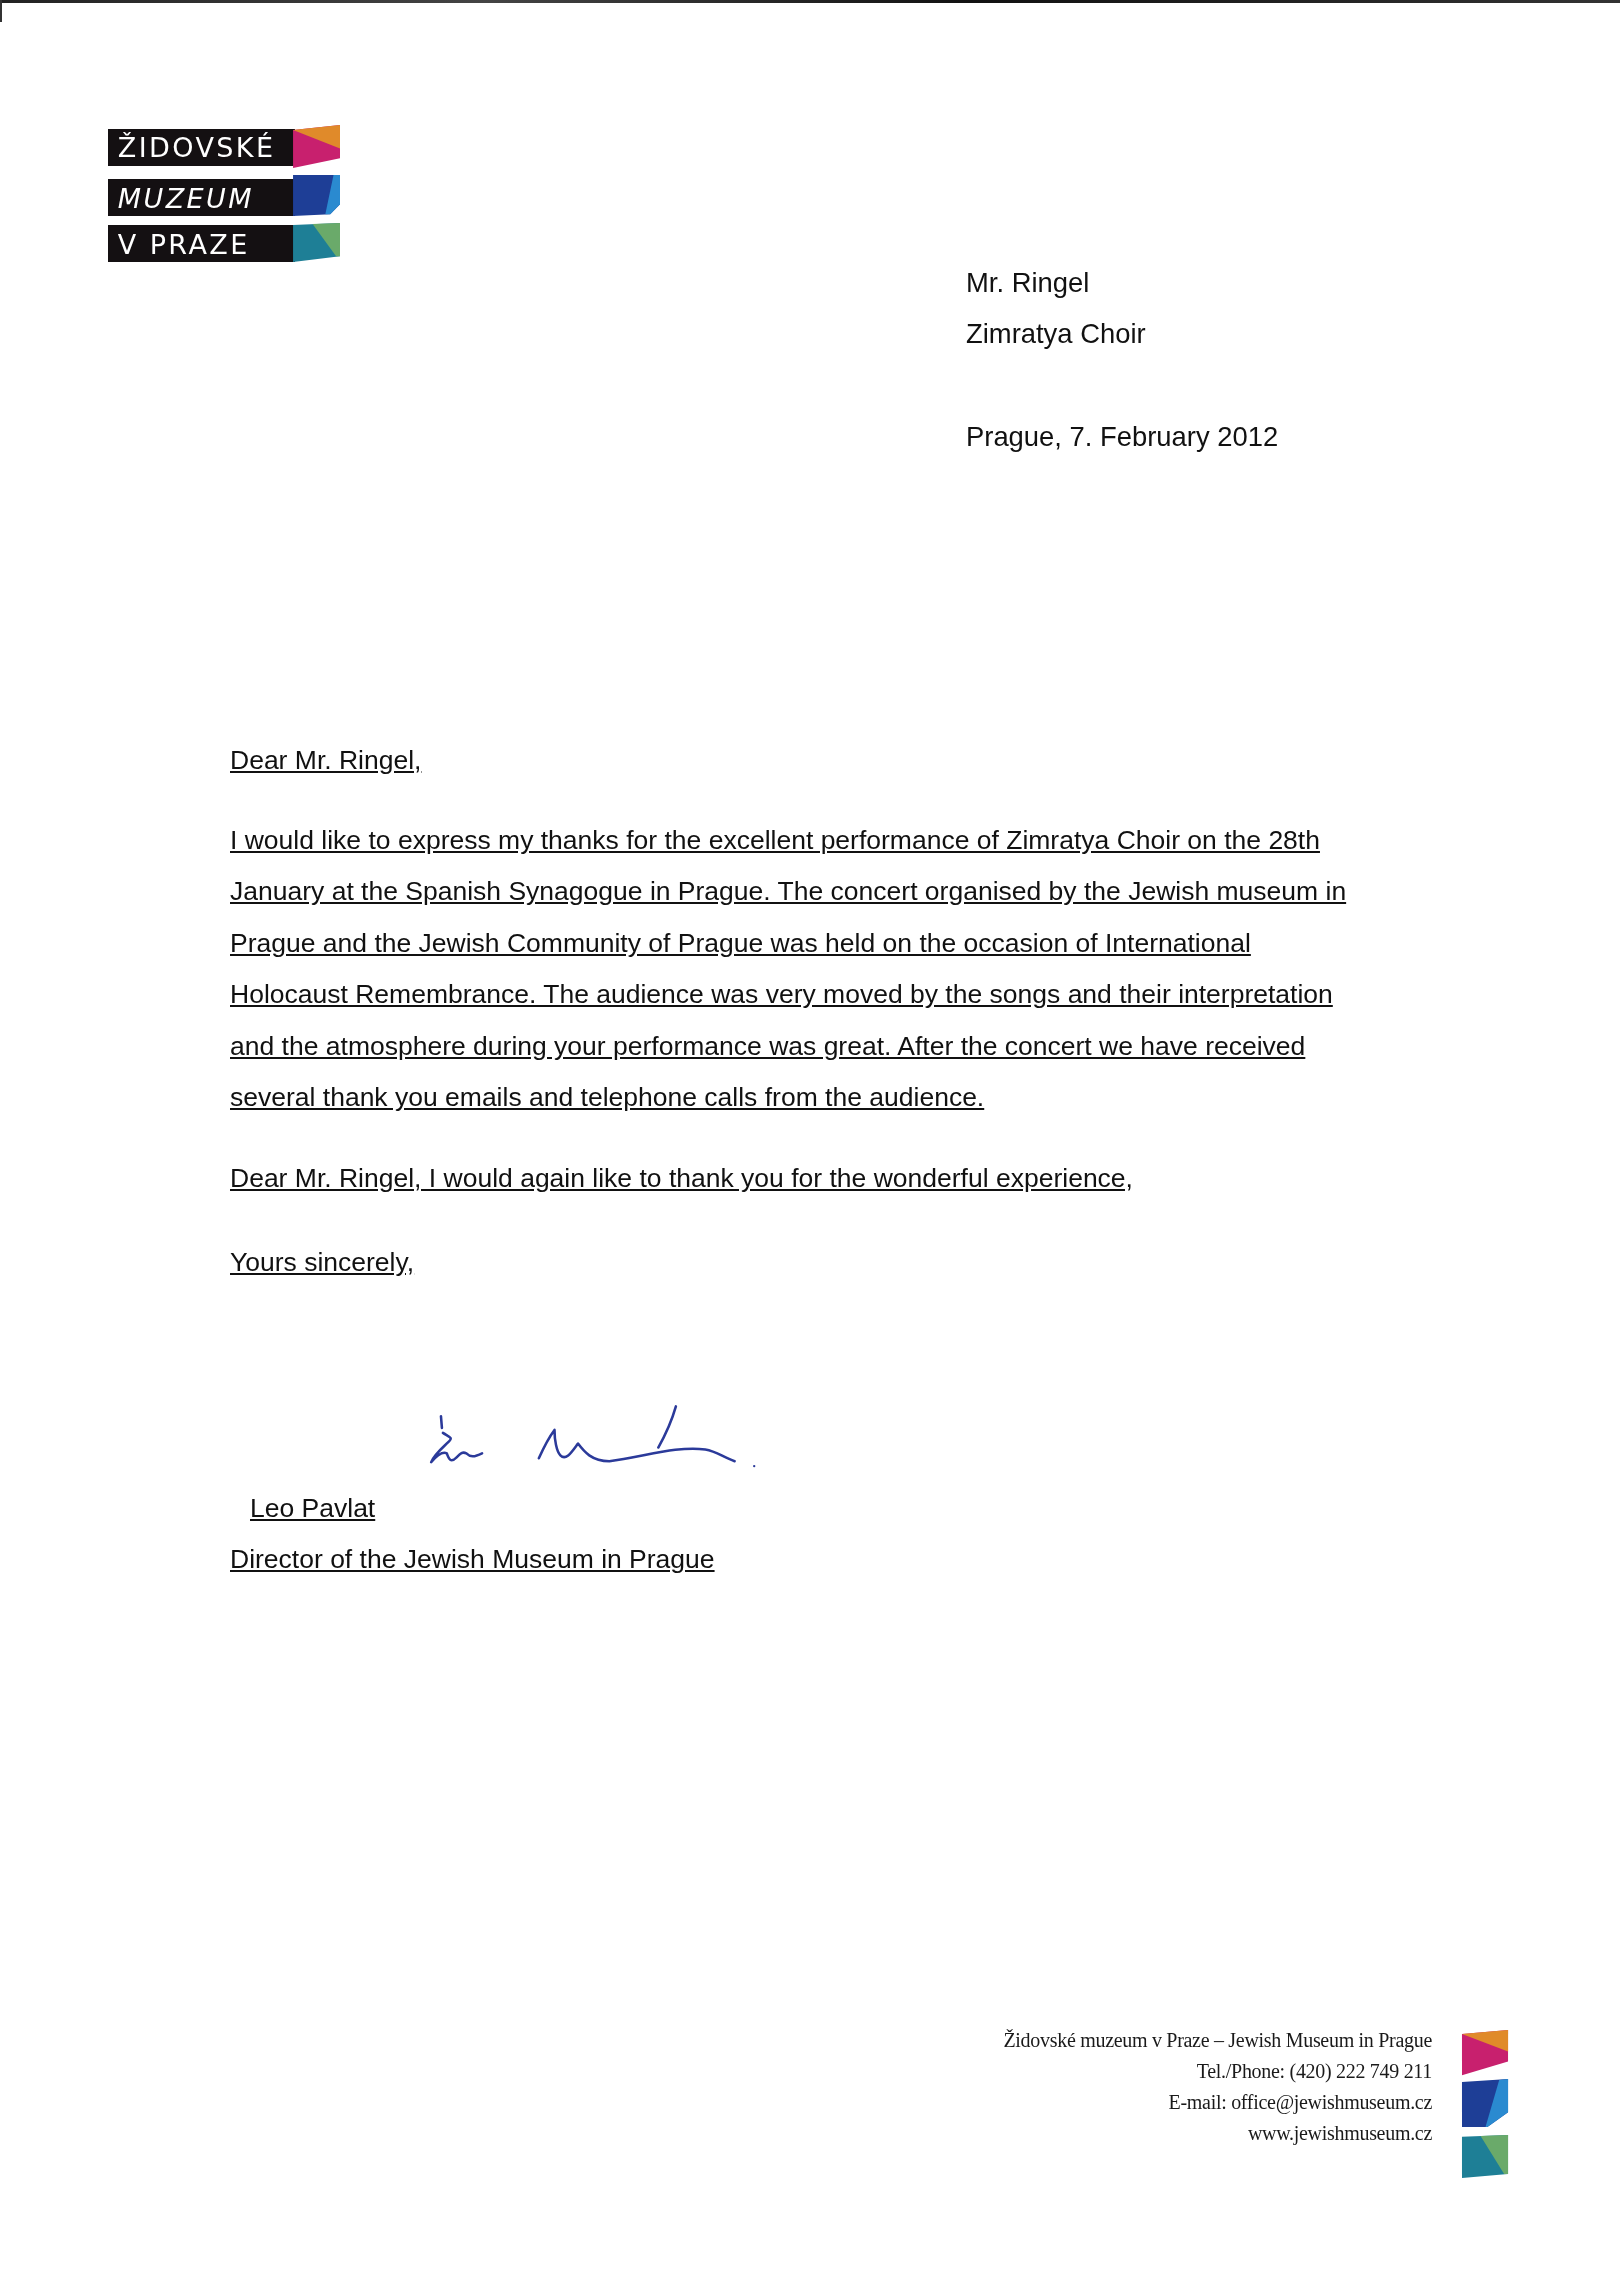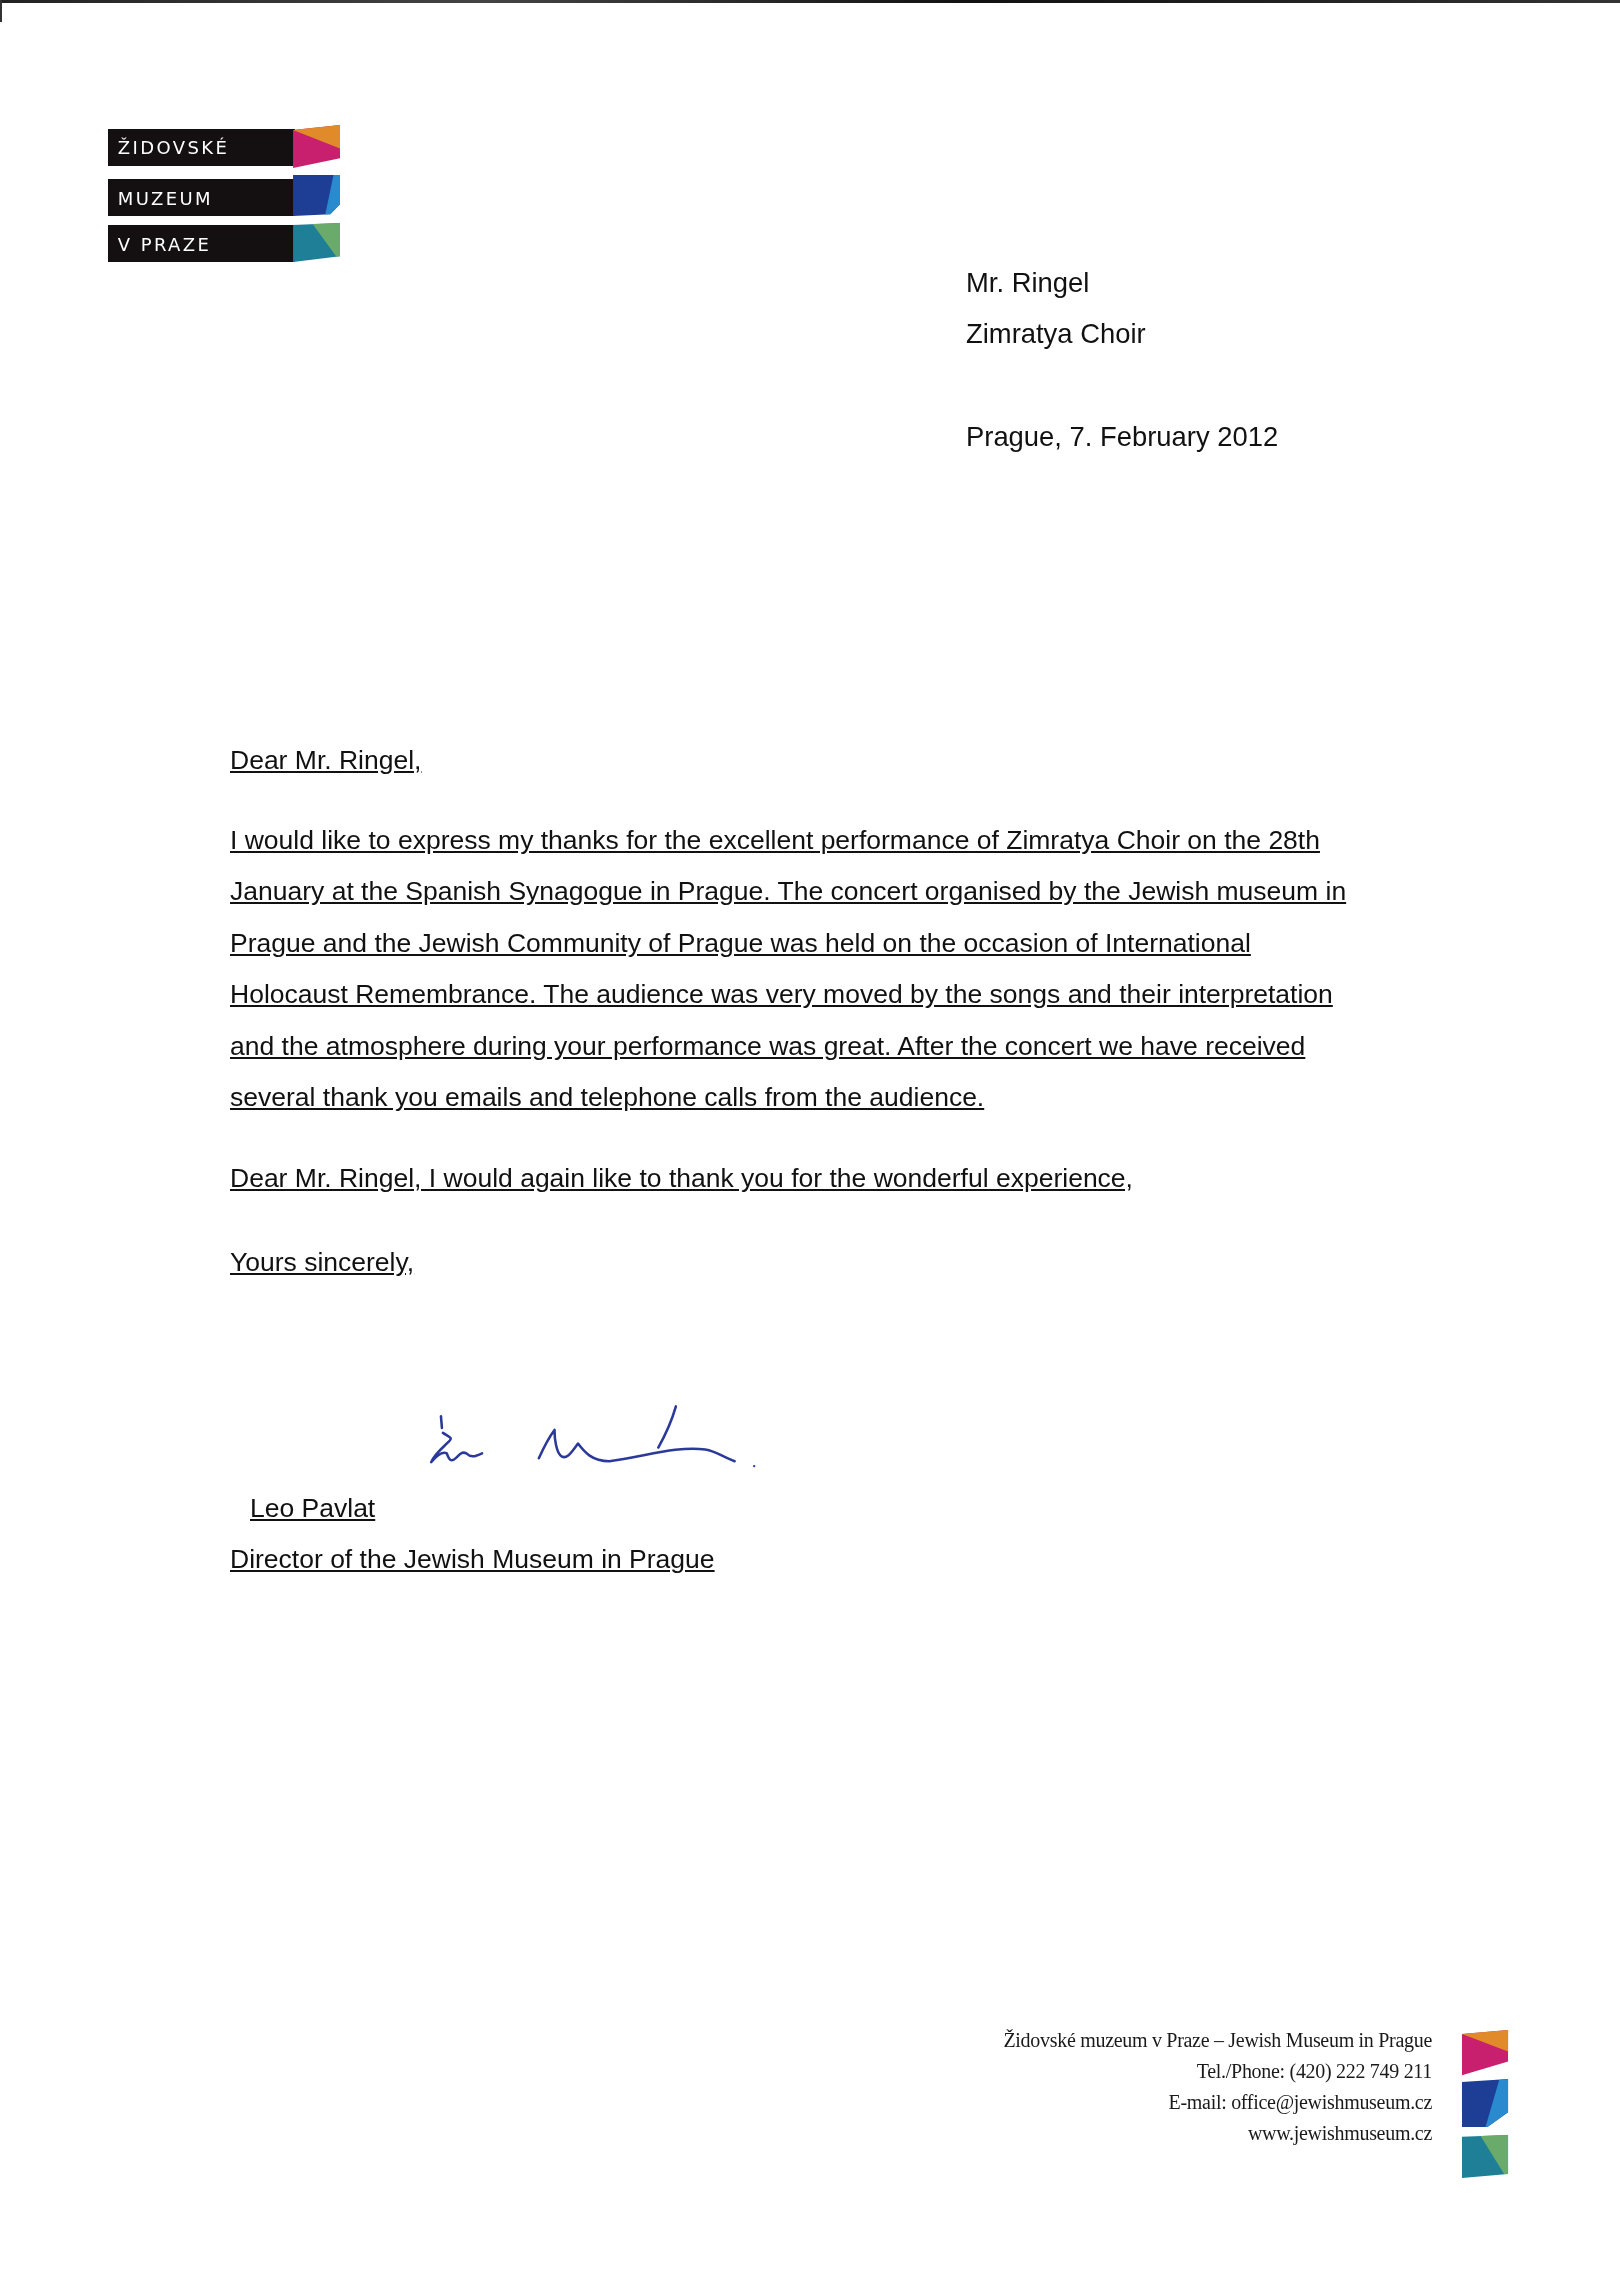--- a/index.html
+++ b/index.html
@@ -7,21 +7,21 @@
            font-family: "Liberation Sans", sans-serif; color: #111111; }
     .scan-edge { position: absolute; left: 0; top: 0; width: 1620px; height: 2.9px;
                  background: linear-gradient(90deg, #222 0%, #444 30%, #111 60%, #333 100%); }
     .scan-edge-left { position: absolute; left: 0; top: 0; width: 2px; height: 21.6px; background: #333; }
 
     
     .logo { position: absolute; left: 108px; top: 123px; width: 235px; height: 142px; }
     .logo-row { position: absolute; left: 0; height: 37px; }
     .logo-row .bar { position: absolute; left: 0; top: 0; height: 100%; width: 187px; background: #141012; }
     .logo-row .bar span { position: absolute; left: 9.8px; top: 50%; transform: translateY(-50%);
-                          color: #ffffff; font-family: "DejaVu Sans", sans-serif; font-size: 18px;
+                          color: #ffffff; font-family: "DejaVu Sans", sans-serif; font-size: 27px;
                           letter-spacing: 2.4px; white-space: nowrap; }
     .logo-row svg { position: absolute; left: 185px; top: -3.9px; }
     .logo-row.r1 { top: 5.9px; }
     .logo-row.r2 { top: 56px; }
     .logo-row.r3 { top: 102px; }
 
     
     .line { position: absolute; white-space: nowrap; font-size: 26.5px; line-height: 31px; }
     .recipient { position: absolute; left: 966px; font-size: 27.4px; }
     .body-text { position: absolute; left: 230px; text-decoration: underline; }
@@ -44,21 +44,21 @@
 <div class="logo">
   <div class="logo-row r1" style="width:235px;">
     <div class="bar">
       <span>ŽIDOVSKÉ</span>
     </div>
     <svg width="49" height="45" viewBox="0 0 50 46">
       <polygon points="0,5 48,0 48,34 0,44" fill="#c8206e"></polygon>
       <polygon points="0,5 48,0 48,24" fill="#e08a2a"></polygon>
     </svg>
   </div>
-  <div class="logo-row r2" style="width:235px;">
+  <div class="logo-row r2" style="width:235px;font-style:italic;">
     <div class="bar">
       <span>MUZEUM</span>
     </div>
     <svg width="49" height="45" viewBox="0 0 50 46">
       <polygon points="0,0 48,-4 48,30 38,40 0,42" fill="#1e3e96"></polygon>
       <polygon points="42,-3 48,-4 48,30 38,40 33,40" fill="#2a8ad0"></polygon>
     </svg>
   </div>
   <div class="logo-row r3" style="width:235px;padding-left:31px;">
     <div class="bar">

